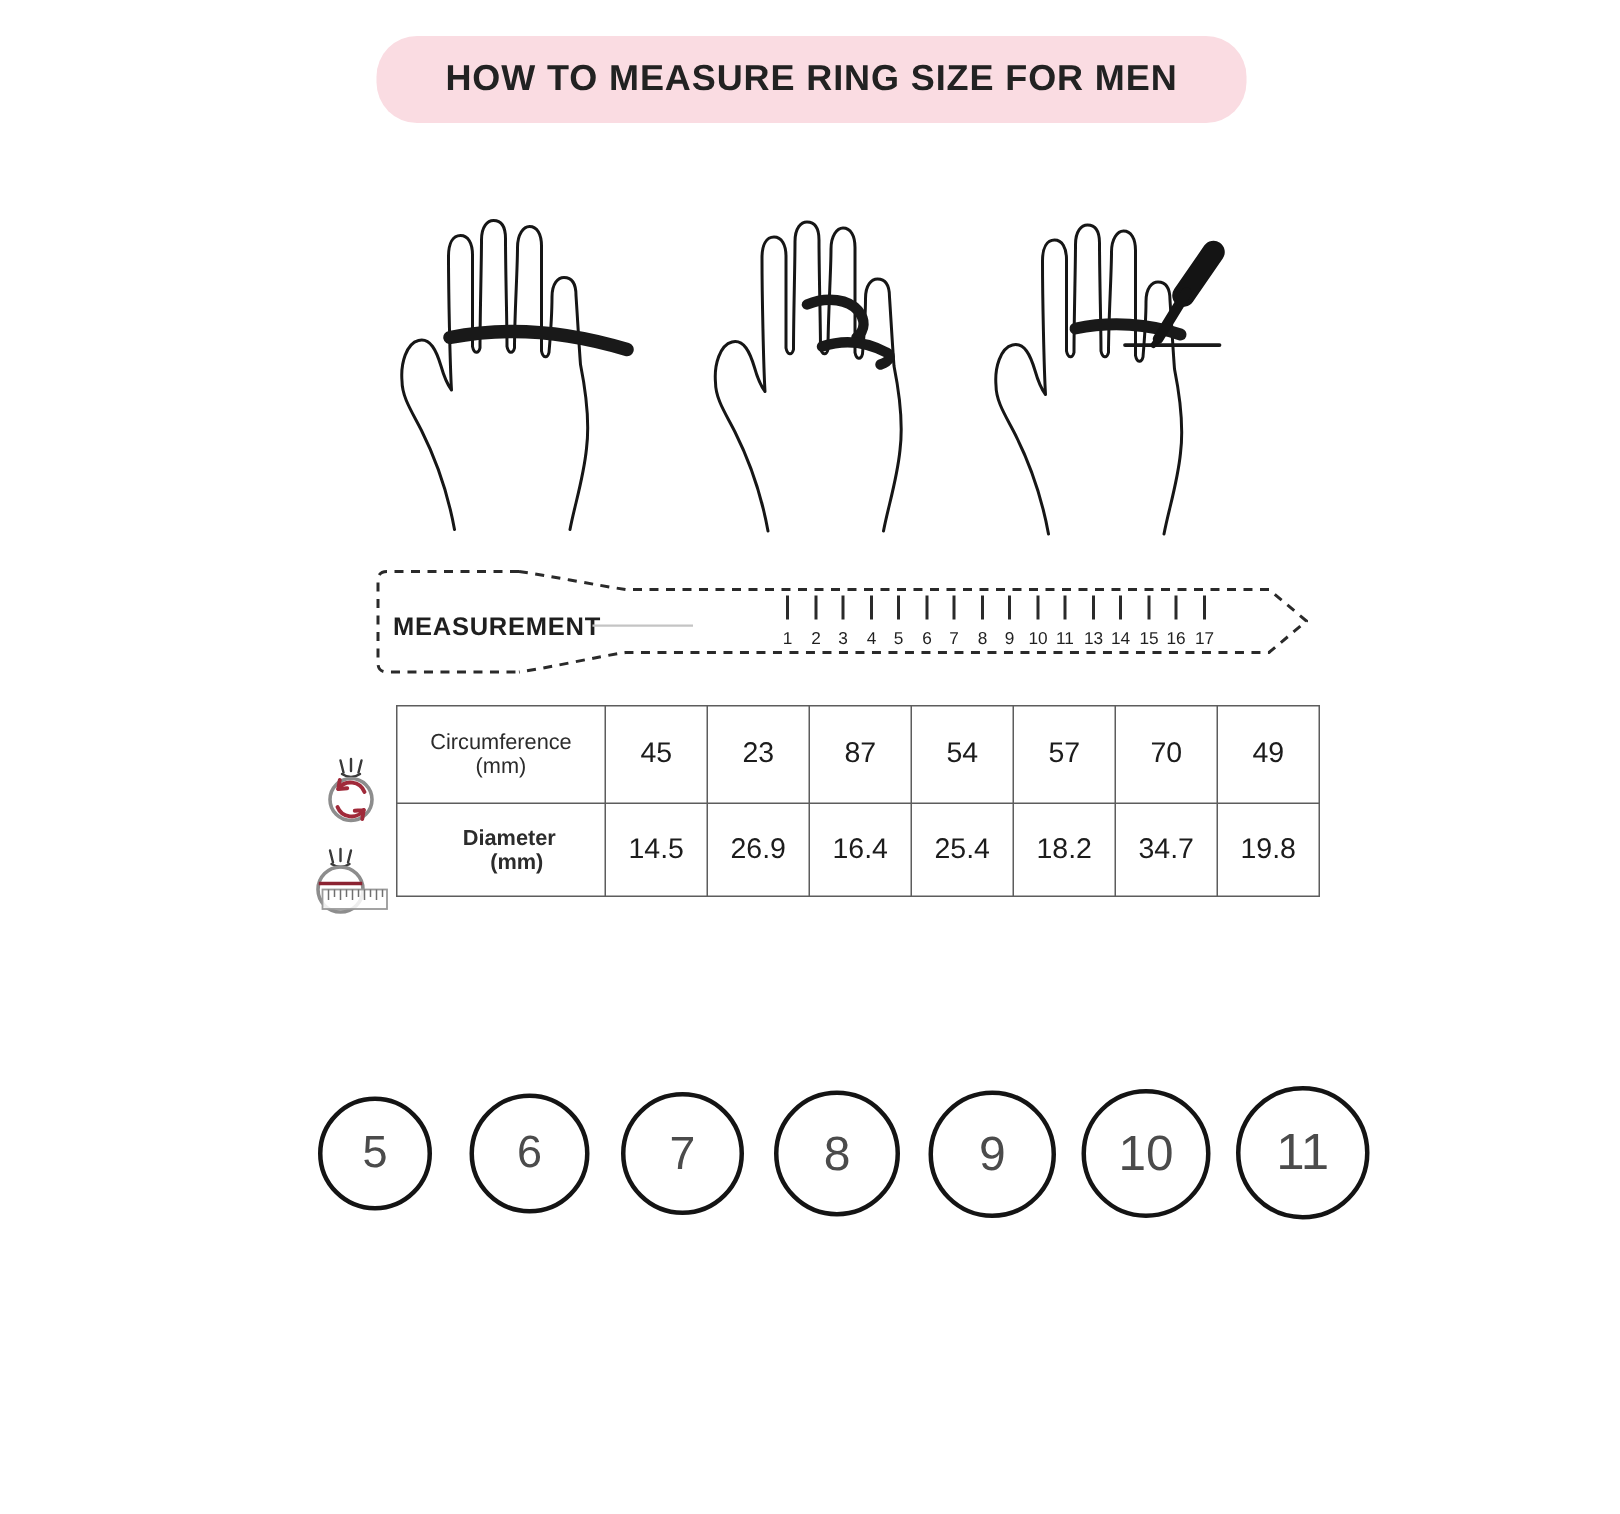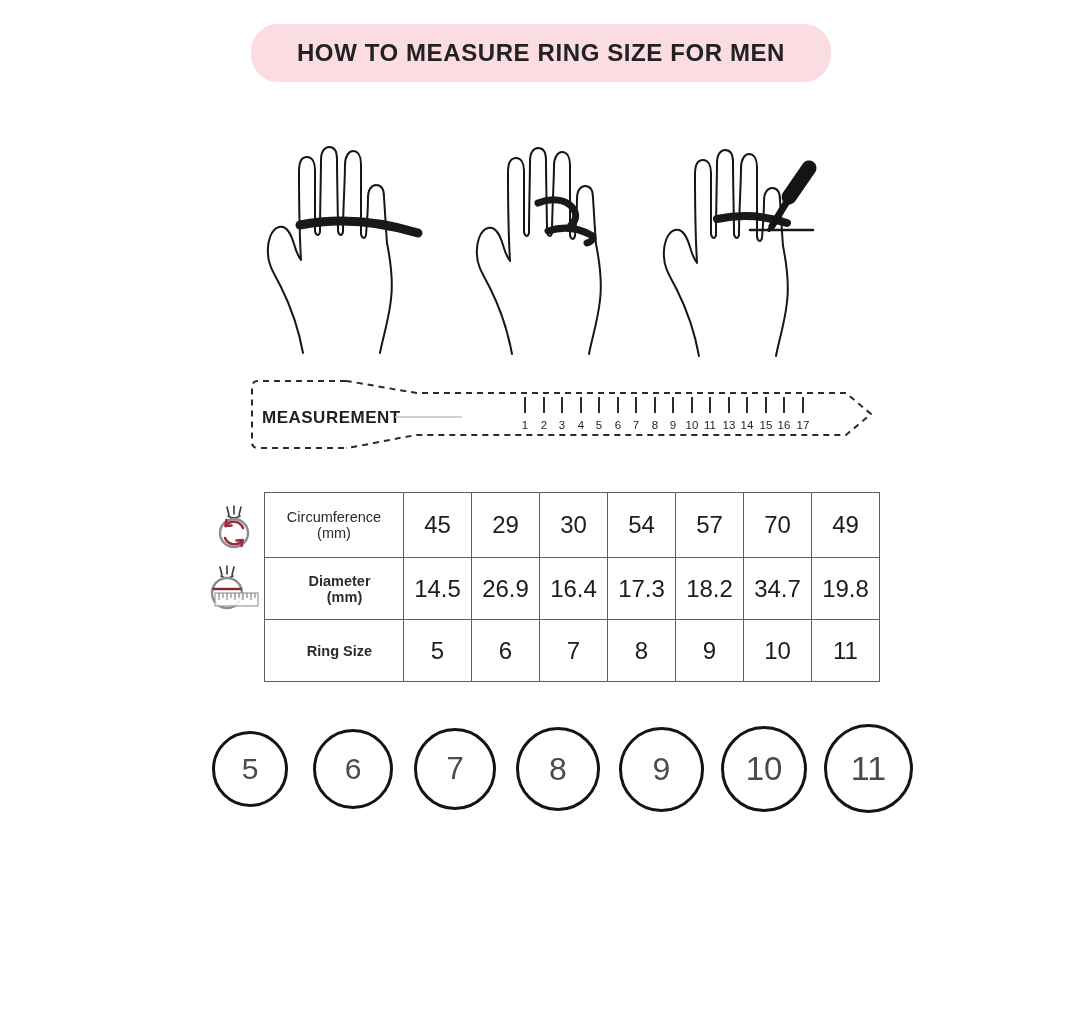--- a/index.html
+++ b/index.html
@@ -12,23 +12,23 @@
     position:absolute;left:251px;top:24px;width:580px;height:58px;
     background:#fadce2;border-radius:27px;
     display:flex;align-items:center;justify-content:center;
   }
   .banner span{font-size:24px;font-weight:600;letter-spacing:.6px;color:#222222;}
   
   .hand-svg{position:absolute;}
   
   .ruler-svg{position:absolute;left:247px;top:378px;}
   
-  table.size-table{position:absolute;left:264px;top:492px;border-collapse:collapse;}
+  table.size-table{position:absolute;left:264px;top:470px;border-collapse:collapse;}
   table.size-table td{border:1px solid #5d5d5d;text-align:center;vertical-align:middle;color:#1c1c1c;}
-  table.size-table td.val{width:65px;font-size:24px;}
+  table.size-table td.val{width:65px;font-size:19px;}
   table.size-table td.label-cell{width:125px;font-size:14.5px;color:#2c2c2c;}
   table.size-table tr td{height:59px;}
   table.size-table tr:first-child td{height:62px;}
   .label-cell .lbl{display:block;}
   .label-cell .unit{display:block;text-align:center;}
   .label-cell .unit:empty{display:none;}
   td.label-center{text-align:center;}
   td.label-left{text-align:left;padding-left:12px;font-weight:bold;}
   td.label-left .unit{padding-left:10px;}
   
@@ -178,53 +178,40 @@
   </svg>
 
   <table class="size-table">
     <tbody>
         <tr>
       <td class="label-cell label-center">
         <span class="lbl">Circumference</span>
         <span class="unit">(mm)</span>
       </td>
       <td class="val">45</td>
-      <td class="val">29</td>
-      <td class="val">30</td>
+      <td class="val">23</td>
+      <td class="val">87</td>
       <td class="val">54</td>
       <td class="val">57</td>
       <td class="val">70</td>
       <td class="val">49</td>
     </tr>
     <tr>
       <td class="label-cell label-left">
         <span class="lbl">Diameter</span>
         <span class="unit">(mm)</span>
       </td>
       <td class="val">14.5</td>
       <td class="val">26.9</td>
       <td class="val">16.4</td>
-      <td class="val">17.3</td>
+      <td class="val">25.4</td>
       <td class="val">18.2</td>
       <td class="val">34.7</td>
       <td class="val">19.8</td>
     </tr>
-    <tr>
-      <td class="label-cell label-left">
-        <span class="lbl">Ring Size</span>
-
-      </td>
-      <td class="val">5</td>
-      <td class="val">6</td>
-      <td class="val">7</td>
-      <td class="val">8</td>
-      <td class="val">9</td>
-      <td class="val">10</td>
-      <td class="val">11</td>
-    </tr>
   </tbody>
     </table>
 
   <div class="size-circle" style="left:212px;top:731px;width:76px;height:76px">
     <span style="font-size:30px">5</span>
   </div>
   <div class="size-circle" style="left:313px;top:729px;width:80px;height:80px">
     <span style="font-size:30px">6</span>
   </div>
   <div class="size-circle" style="left:414px;top:728px;width:82px;height:82px">

